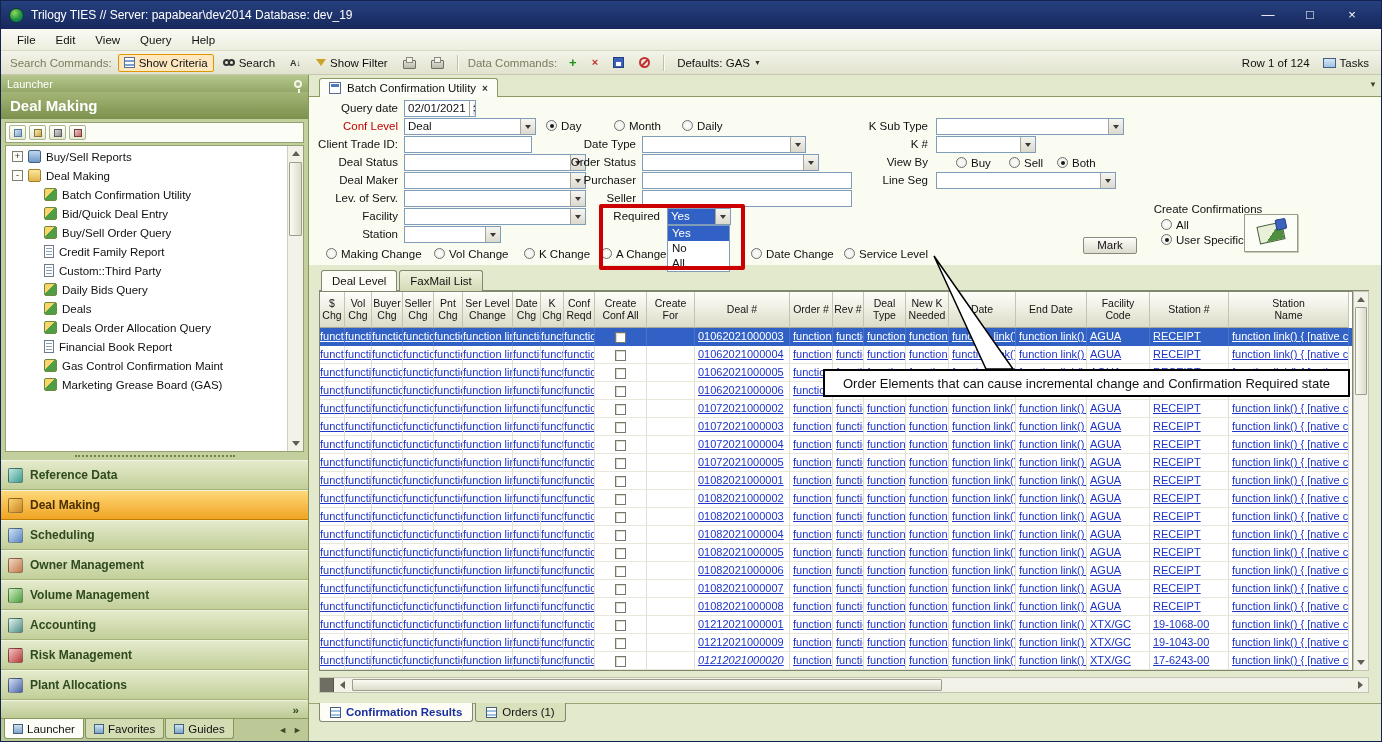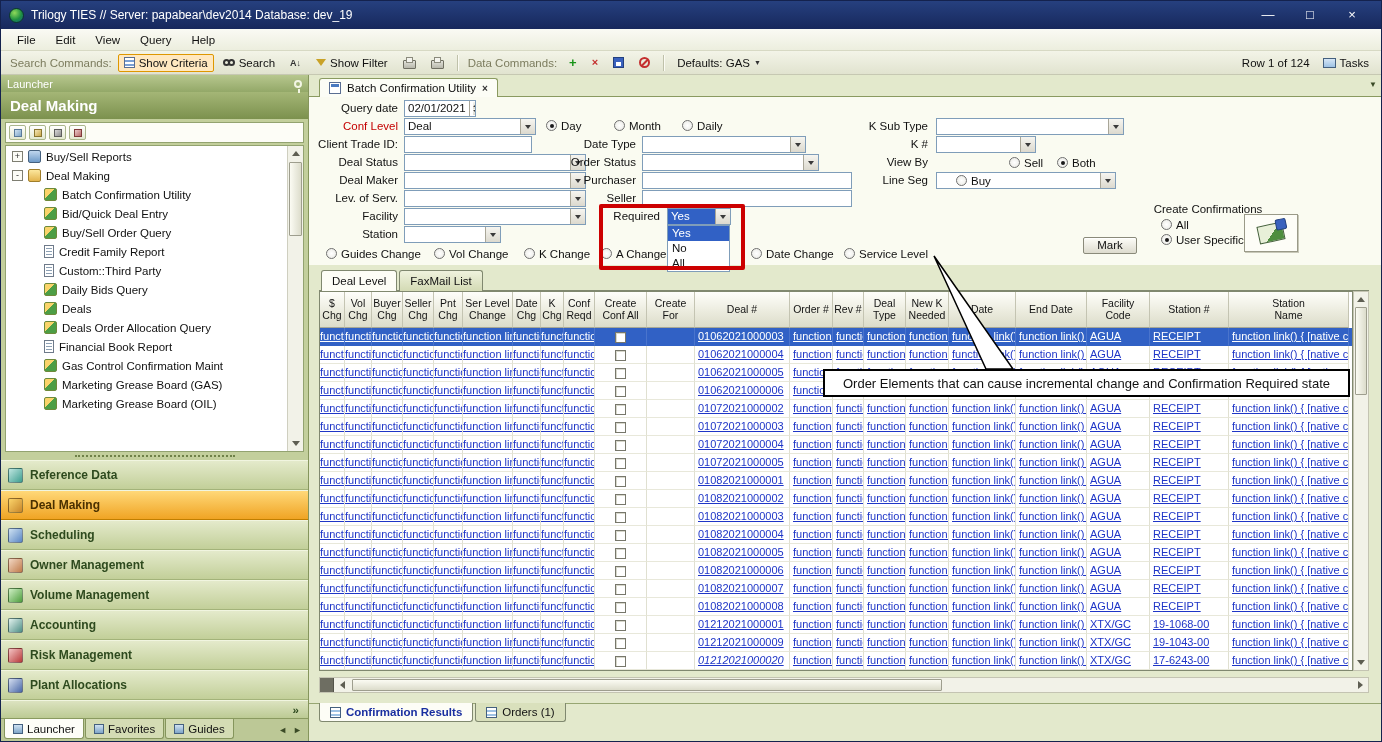--- a/index.html
+++ b/index.html
@@ -313,24 +313,20 @@
             <span class="tlabel">Financial Book Report</span>
           </div>
           <div class="tree-row child">
             <span class="ticon deal-icon"></span>
             <span class="tlabel">Gas Control Confirmation Maint</span>
           </div>
           <div class="tree-row child">
             <span class="ticon deal-icon"></span>
             <span class="tlabel">Marketing Grease Board (GAS)</span>
           </div>
-          <div class="tree-row child">
-            <span class="ticon deal-icon"></span>
-            <span class="tlabel">Marketing Grease Board (OIL)</span>
-          </div>
         </div>
       <div class="tree-scroll">
         <div class="sb-arrow">
             <span class="sb-tri-up"></span>
           </div>
         <div class="sb-thumb"></div>
         <div class="sb-arrow bottom">
             <span class="sb-tri-down"></span>
           </div>
       </div>
@@ -503,21 +499,21 @@
           <span class="rlabel">Day</span>
         </span>
         <span class="radio" style="left: 305px; top: 21px;">
           <span class="rdot"></span>
           <span class="rlabel">Month</span>
         </span>
         <span class="radio" style="left: 373px; top: 21px;">
           <span class="rdot"></span>
           <span class="rlabel">Daily</span>
         </span>
-        <span class="radio" style="left: 647px; top: 76px;">
+        <span class="radio" style="left: 647px; top: 58px;">
           <span class="rdot"></span>
           <span class="rlabel">Buy</span>
         </span>
         <span class="radio" style="left: 700px; top: 58px;">
           <span class="rdot"></span>
           <span class="rlabel">Sell</span>
         </span>
         <span class="radio checked" style="left: 748px; top: 58px;">
           <span class="rdot"></span>
           <span class="rlabel">Both</span>
@@ -525,21 +521,21 @@
         <span class="radio" style="left: 852px; top: 120px;">
           <span class="rdot"></span>
           <span class="rlabel">All</span>
         </span>
         <span class="radio checked" style="left: 852px; top: 135px;">
           <span class="rdot"></span>
           <span class="rlabel">User Specific</span>
         </span>
         <span class="radio" style="left: 17px; top: 149px;">
           <span class="rdot"></span>
-          <span class="rlabel">Guides Change</span>
+          <span class="rlabel">Making Change</span>
         </span>
         <span class="radio" style="left: 125px; top: 149px;">
           <span class="rdot"></span>
           <span class="rlabel">Vol Change</span>
         </span>
         <span class="radio" style="left: 215px; top: 149px;">
           <span class="rdot"></span>
           <span class="rlabel">K Change</span>
         </span>
         <span class="radio" style="left: 292px; top: 149px;">

